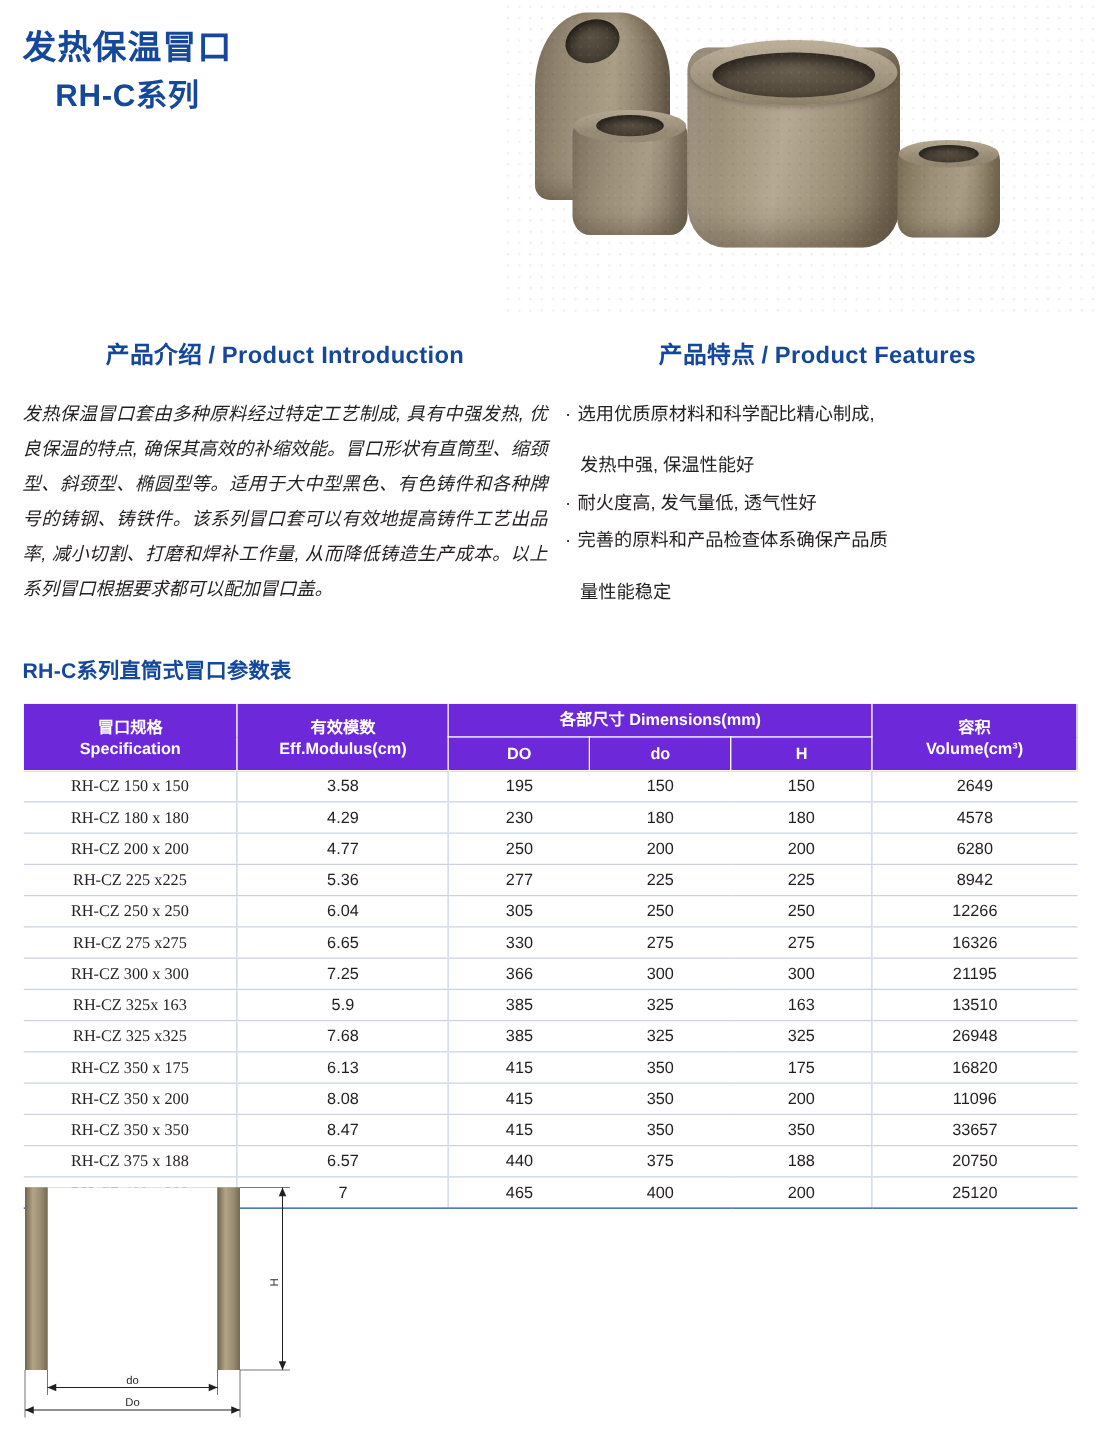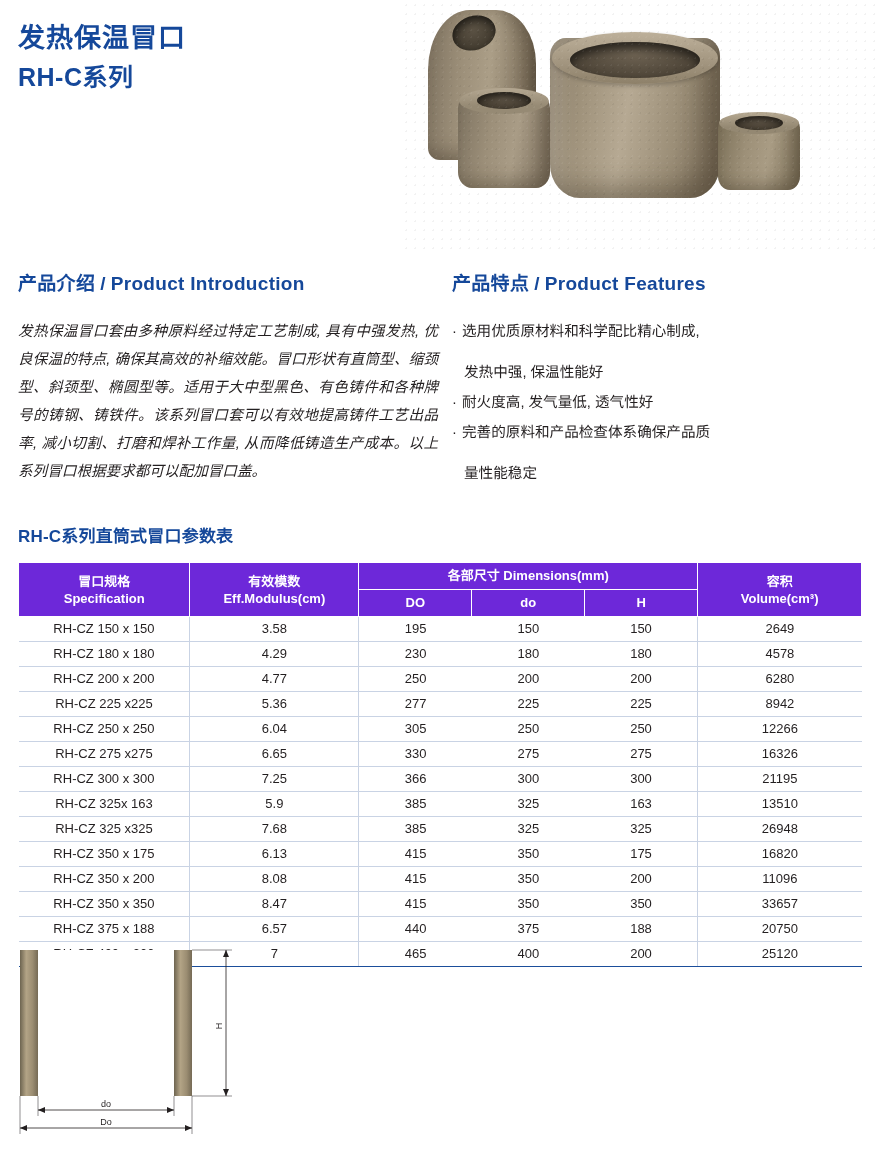--- a/index.html
+++ b/index.html
@@ -41,20 +41,21 @@
     line-height: 40px;
     margin: 0;
   }
   .title-line2 {
     font-size: 25px;
     font-weight: bold;
     color: #15489a;
     letter-spacing: 0.5px;
     line-height: 38px;
     margin: 0;
+    text-align: center;
   }
 
   
   .photo {
     position: absolute;
     left: 400px;
     top: 0;
     width: 480px;
     height: 250px;
     overflow: hidden;
@@ -182,20 +183,21 @@
     background-size: 7px 7px, 9px 9px;
   }
 
   
   .sec-head {
     font-size: 19px;
     font-weight: bold;
     color: #15489a;
     margin: 0;
     letter-spacing: 0.3px;
+    text-align: center;
   }
   .sec-head .sep { font-weight: bold; padding: 0 5px; }
 
   .col-left {
     position: absolute;
     left: 18px;
     top: 268px;
     width: 420px;
   }
   .col-right {
@@ -262,21 +264,21 @@
   }
   table.spec th.grouphead { border-bottom: 1px solid #ffffff; }
   table.spec td {
     text-align: center;
     color: #231f20;
     padding: 2px 2px;
     font-size: 13px;
     line-height: 20px;
     border-bottom: 1px solid #c9d3e4;
   }
-  table.spec tr.data-row td:first-child { text-align: center; }
+  table.spec tr.data-row td:first-child { text-align: center; font-family: Liberation Serif, serif; }
   table.spec tbody tr:last-child td { border-bottom: 1px solid #1b4e9b; }
   .colsep { border-left: 1px solid #c9d3e4; }
   .two-line { line-height: 17px; }
 
   
   .drawing {
     position: absolute;
     left: 18px;
     top: 944px;
     width: 240px;

